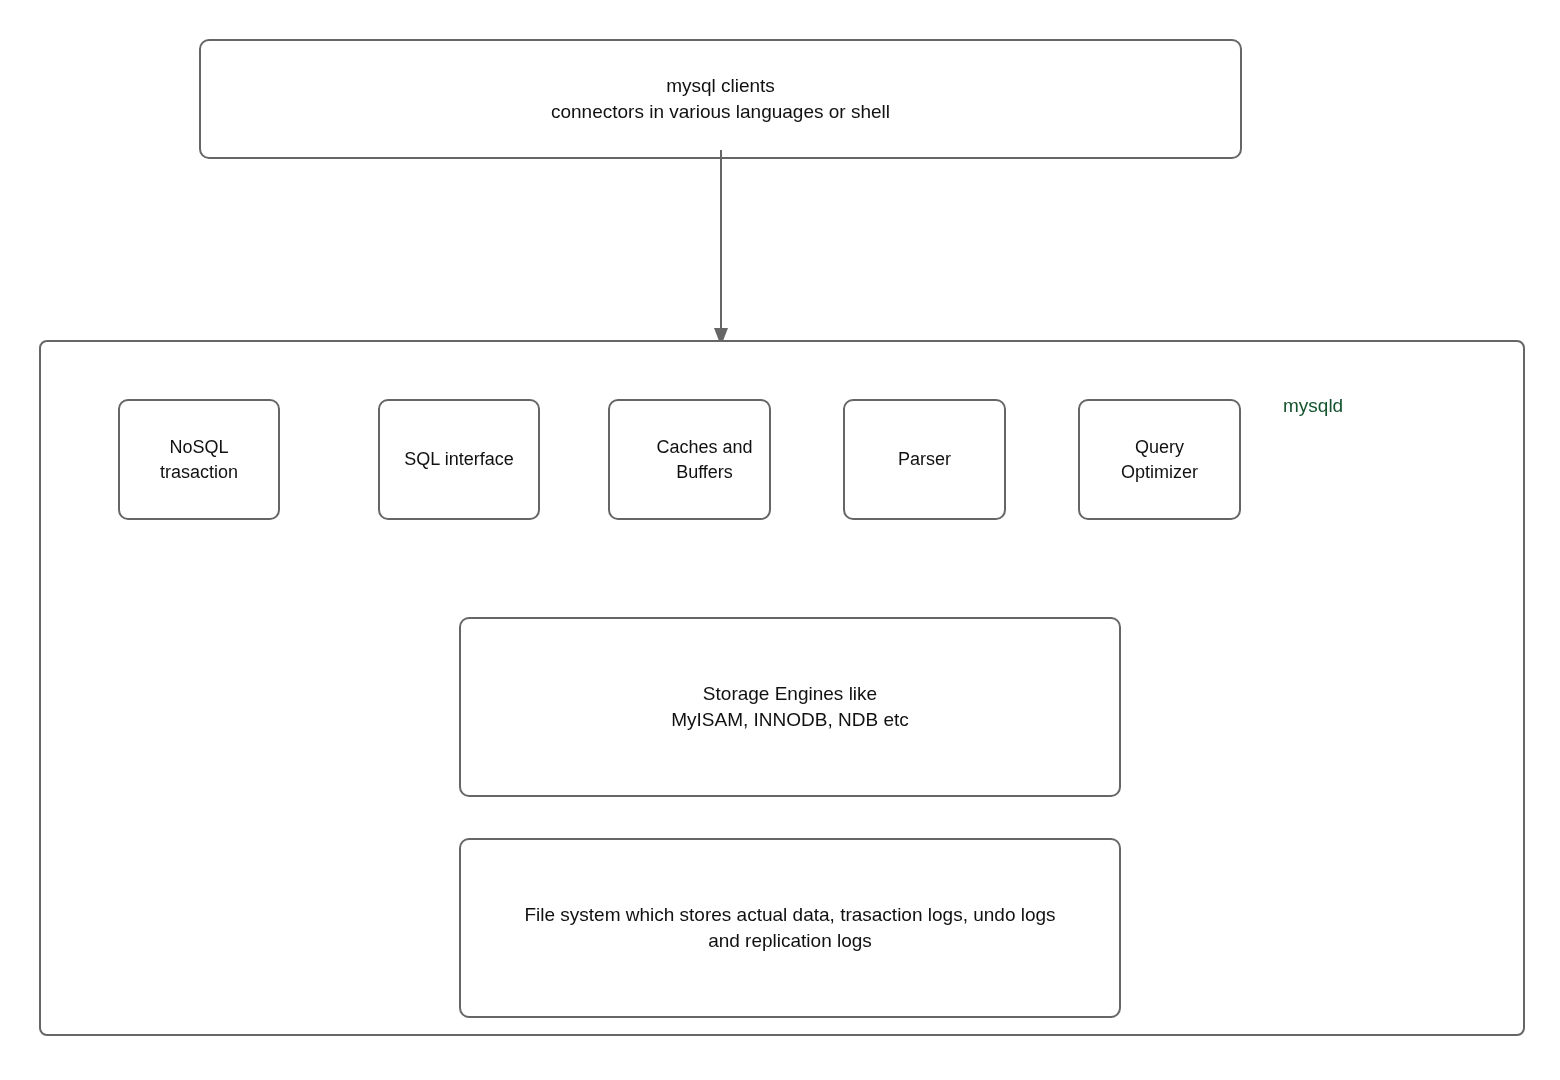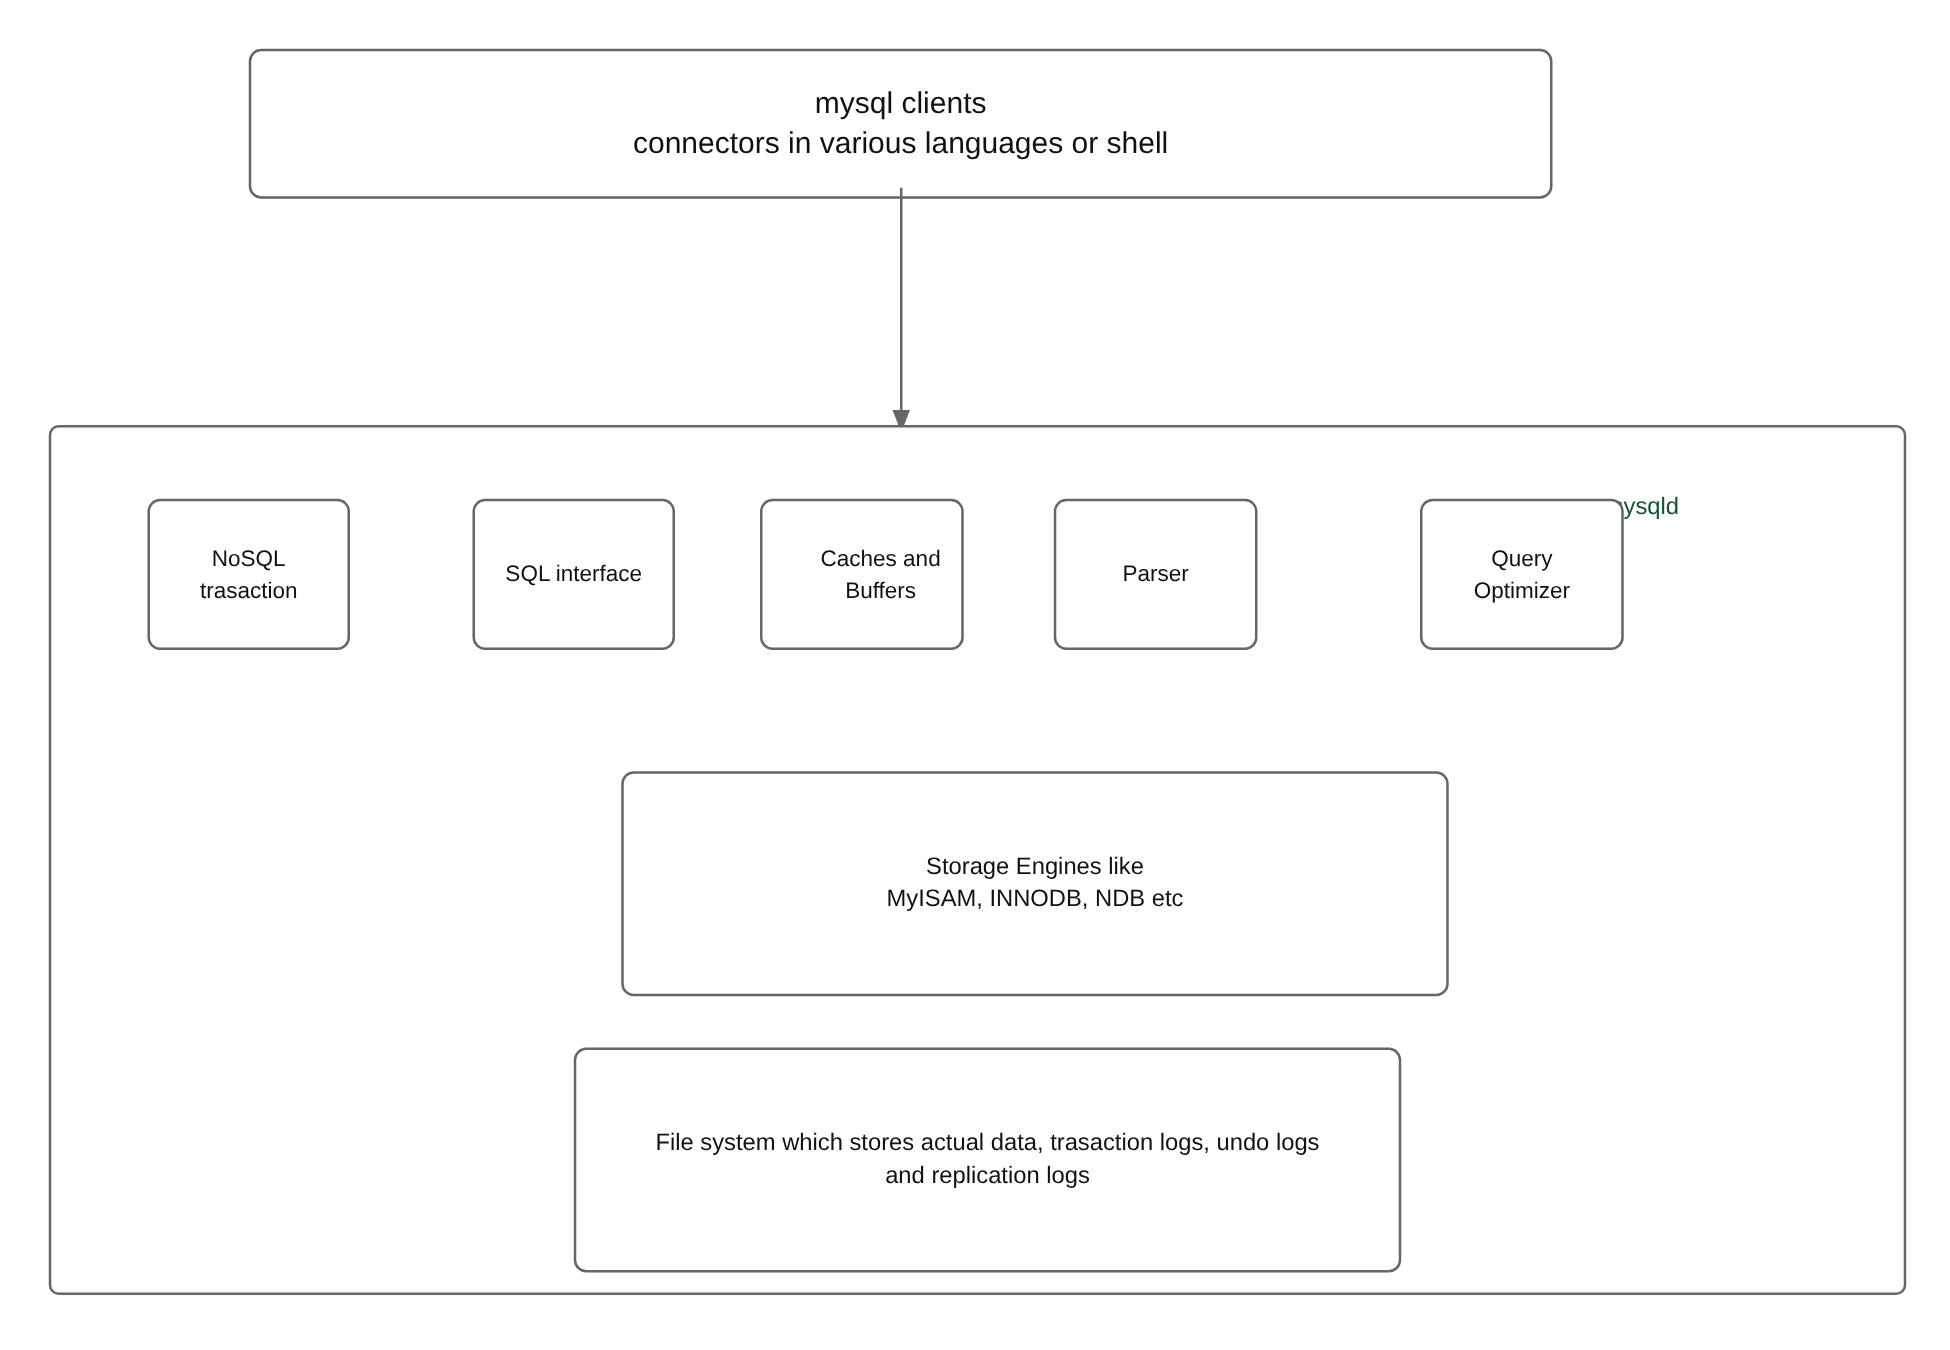--- a/index.html
+++ b/index.html
@@ -35,21 +35,21 @@
     white-space: pre-line;
     padding: 0 8px;
   }
 
   
   #clients-box {
     left: 199px;
     top: 39px;
     width: 1043px;
     height: 120px;
-    font-size: 24px;
+    font-size: 19px;
   }
 
   
   #mysqld-box {
     left: 39px;
     top: 340px;
     width: 1486px;
     height: 696px;
     border-radius: 8px;
     display: block;
@@ -65,29 +65,28 @@
 
   .component {
     font-size: 18px;
     top: 399px;
     height: 121px;
   }
   #nosql-interface  { left: 118px;  width: 162px; }
   #sql-interface    { left: 378px;  width: 162px; }
   #caches-buffers   { left: 608px;  width: 163px; padding-left: 30px; }
   #parser           { left: 843px;  width: 163px; }
-  #query-optimizer  { left: 1136px; width: 163px; }
+  #query-optimizer  { left: 1078px; width: 163px; }
 
   #storage-engines {
     left: 459px;
     top: 617px;
     width: 662px;
     height: 180px;
     font-size: 19px;
-    margin-left: 38px;
   }
 
   #file-system {
     left: 459px;
     top: 838px;
     width: 662px;
     height: 180px;
     font-size: 19px;
   }
 

